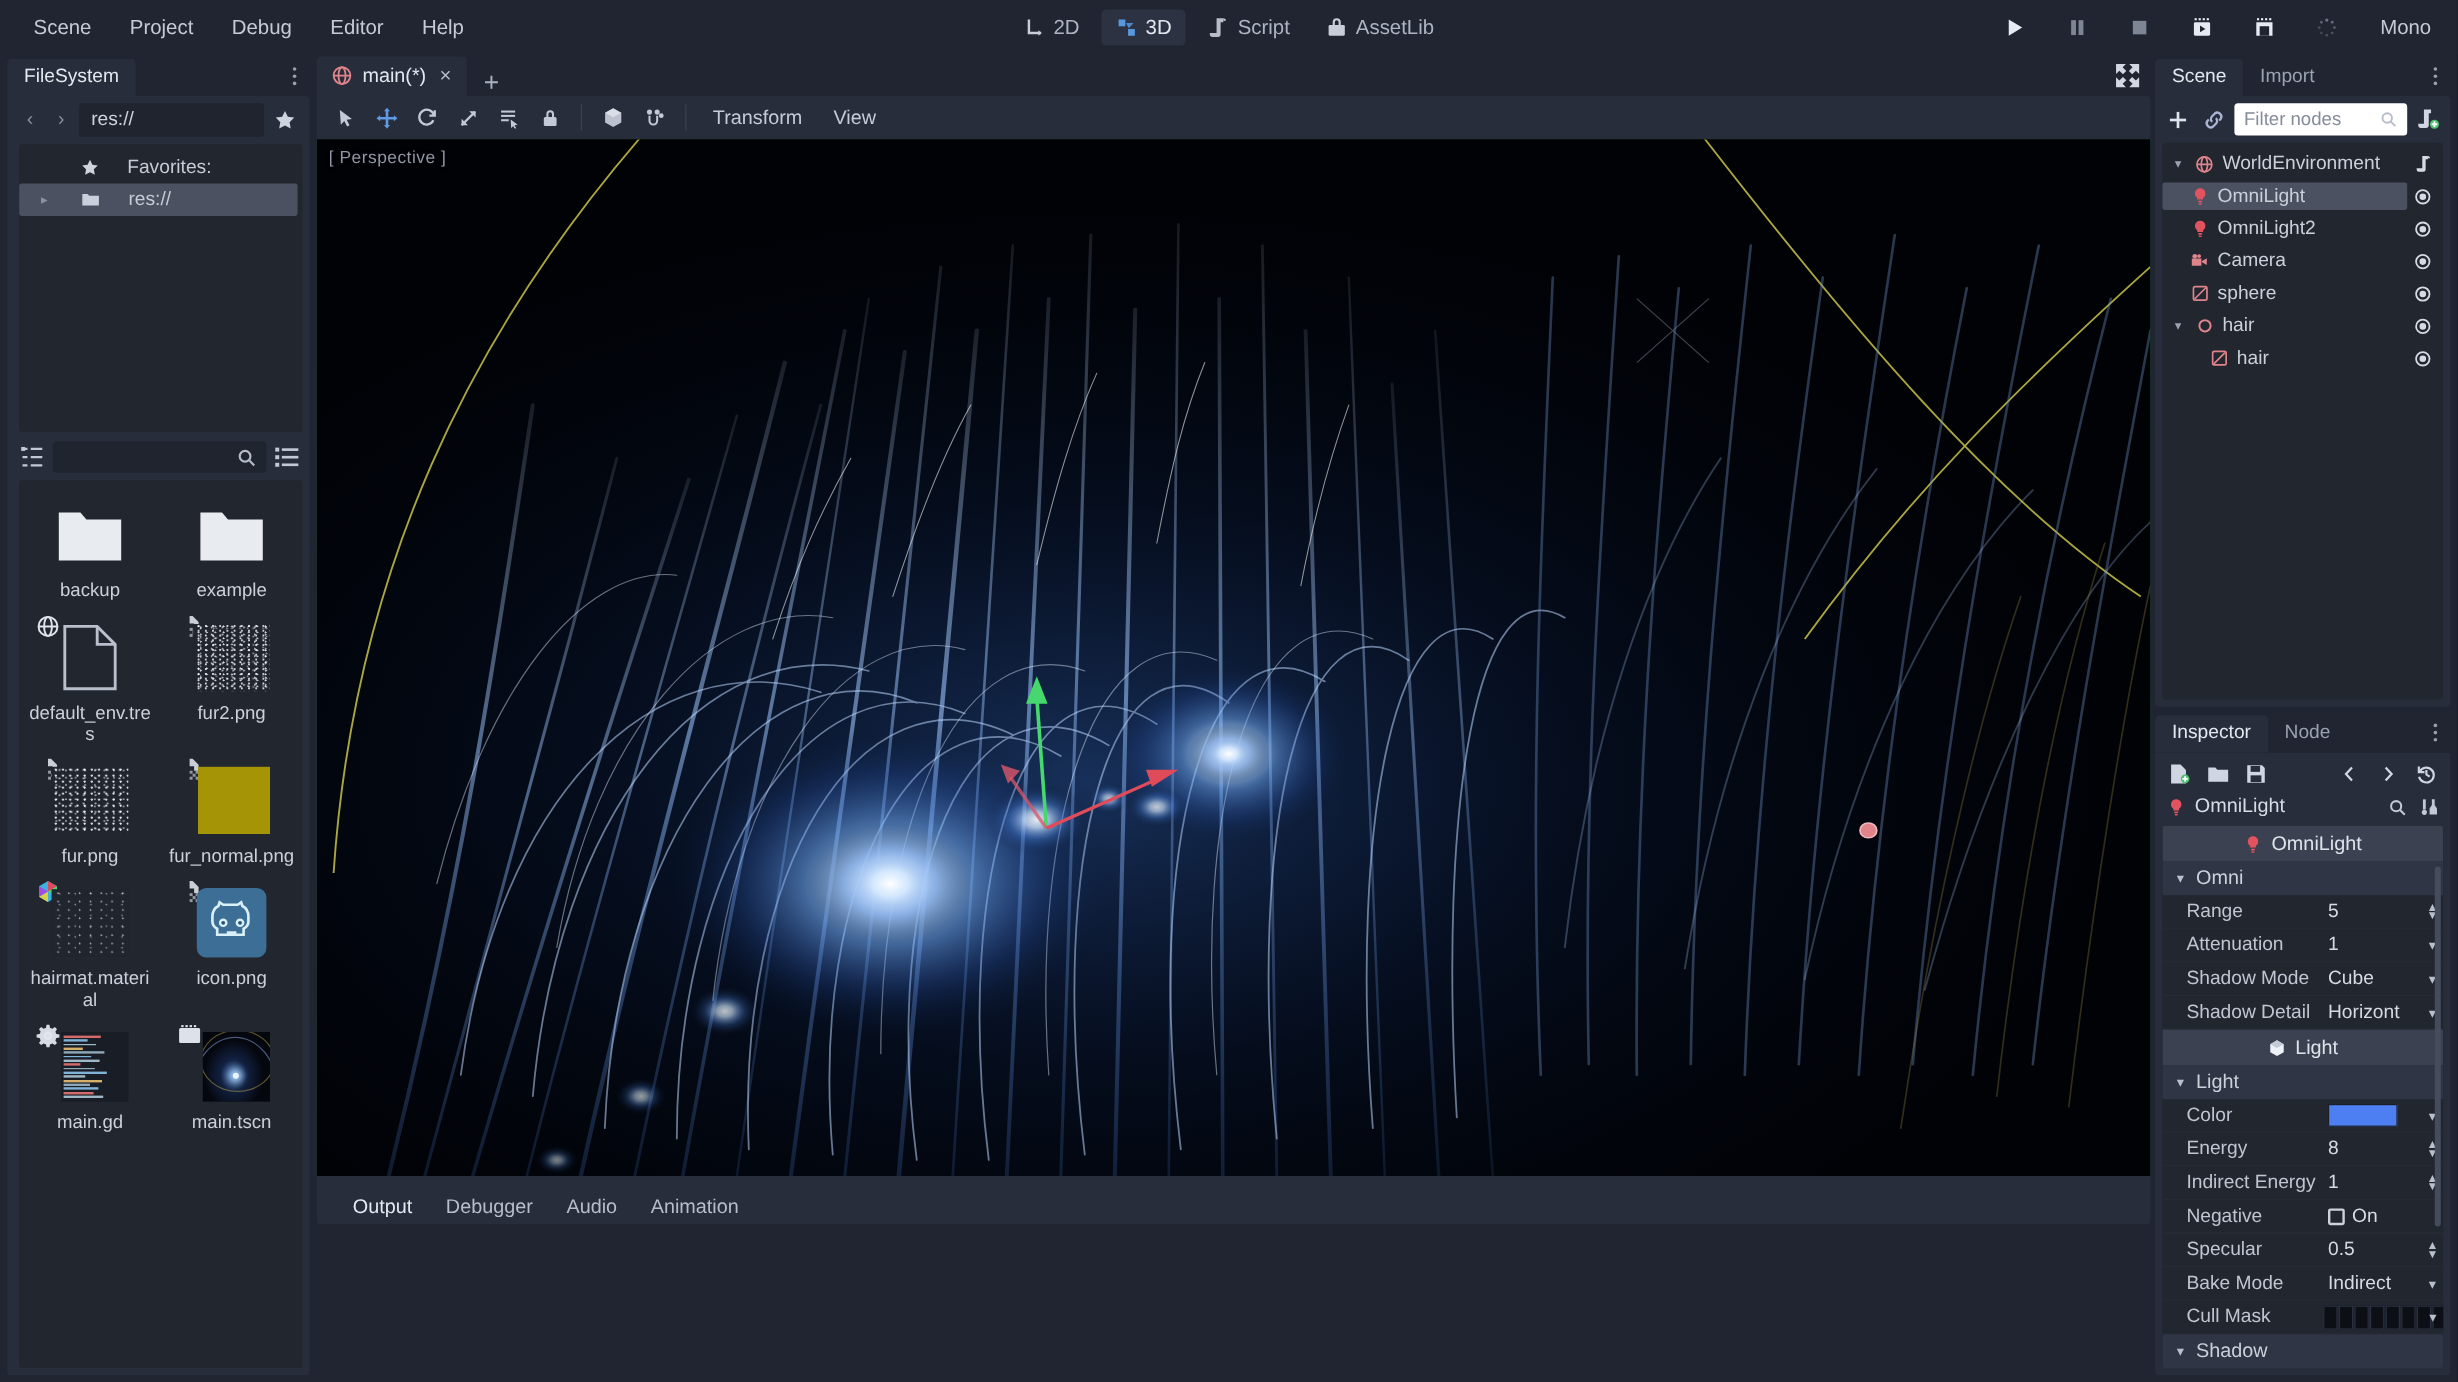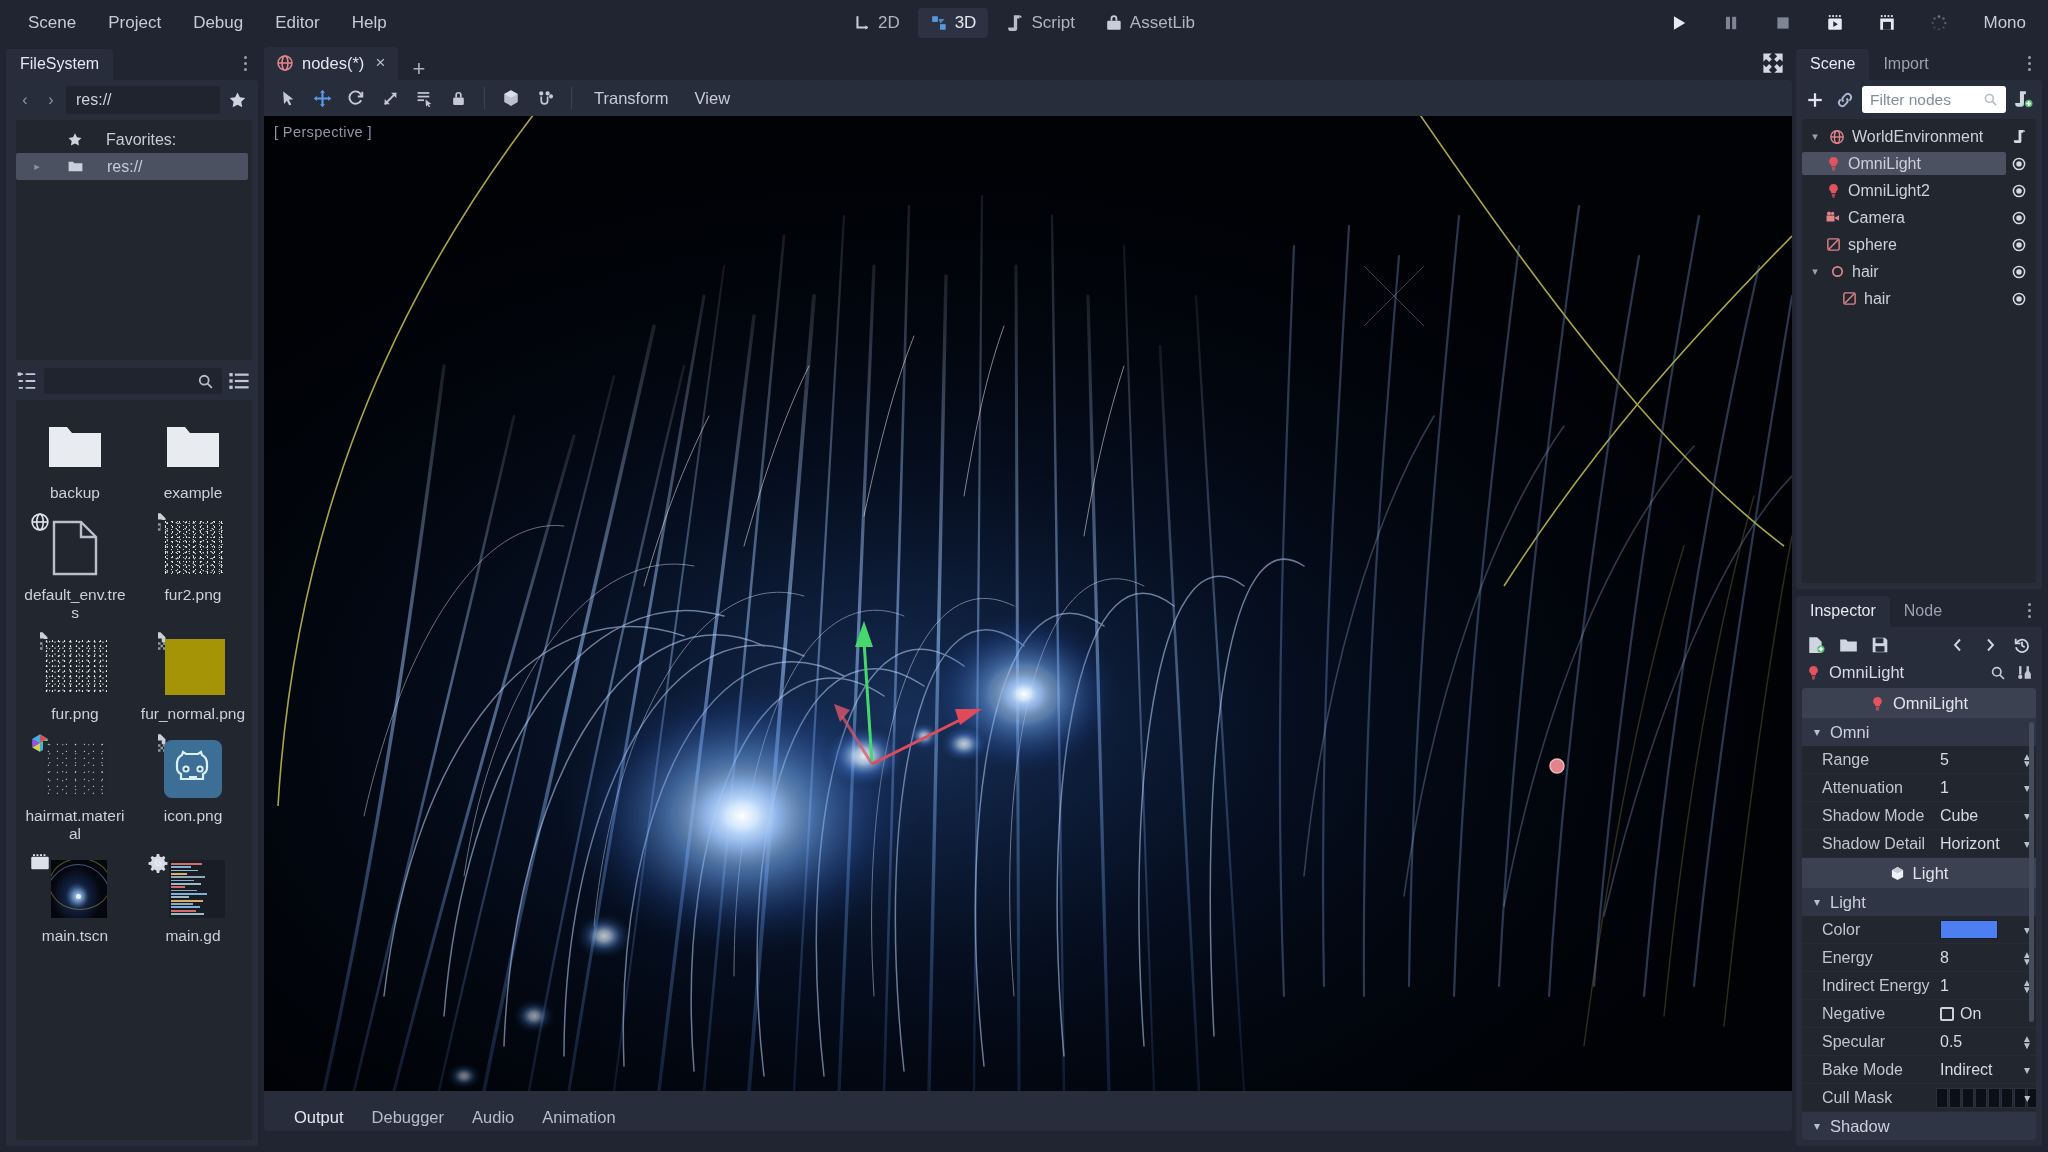--- a/index.html
+++ b/index.html
@@ -119,21 +119,21 @@
   #viewport-toolbar{
     height:36px; background:#272d3b; display:flex; align-items:center;
     gap:2px; padding:0 8px; border-radius:0 3px 0 0;
   }
   .vt-btn{ width:32px; height:28px; display:flex; align-items:center; justify-content:center; border-radius:3px; color:#c4c9d5;}
   .vt-btn.active{ color:#5e9ae6; }
   .vt-sep{ width:1px; height:22px; background:#3a4152; margin:0 8px; }
   .vt-menu{ padding:3px 12px; font-size:16.5px; color:#c6cbd7; border-radius:3px;}
 
   #viewport{
-    position:relative; height:975px; margin:0; background:#14532d;
+    position:relative; height:864px; margin:0; background:#14532d;
     overflow:hidden;
   }
   #perspective-label{
     position:absolute; left:10px; top:8px; font-size:14.5px;
     color:#8f97a6; letter-spacing:.4px; z-index:8; text-shadow:0 0 3px #000;
   }
   #bottom-tabs{
     height:40px; background:#272d3b; display:flex; align-items:flex-end; gap:4px;
     padding-left:18px; border-radius:0 0 3px 3px;
   }
@@ -513,41 +513,20 @@
               <path d="M6 14c0-5 3-8 5-9l1-3 3 2h12l3-2 1 3c2 1 5 4 5 9v4c0 3-2 5-4 6v5H10v-5c-2-1-4-3-4-6z"></path>
               <circle cx="15" cy="19" r="3.6" fill="#d9f0f8" stroke="none"></circle>
               <circle cx="29" cy="19" r="3.6" fill="#d9f0f8" stroke="none"></circle>
               <circle cx="15" cy="19" r="1.6" fill="#2b4f6e" stroke="none"></circle>
               <circle cx="29" cy="19" r="1.6" fill="#2b4f6e" stroke="none"></circle>
               <path d="M18 26h8v4h-8z" fill="#d9f0f8" stroke="none"></path>
             </svg>
           </div>
         </div>
         <div class="fs-name">icon.png</div>
-      </div>
-
-      <div class="fs-item">
-        <div class="badge">
-          <svg viewBox="0 0 16 16" fill="#dde1e9">
-              <rect x="1" y="3" width="14" height="10" rx="1"></rect>
-              <rect x="2.4" y="1" width="1.6" height="1.4"></rect>
-              <rect x="5.2" y="1" width="1.6" height="1.4"></rect>
-              <rect x="8" y="1" width="1.6" height="1.4"></rect>
-              <rect x="10.8" y="1" width="1.6" height="1.4"></rect>
-            </svg>
-        </div>
-        <div class="fs-thumb" style="justify-content:flex-end">
-          <div style="width:56px;height:58px;background:#05070e;position:relative;overflow:hidden">
-            <div style="position:absolute;inset:0;background:radial-gradient(ellipse at 46% 62%, rgba(120,180,255,.75) 0%, rgba(50,100,200,.28) 26%, rgba(0,0,0,0) 58%)"></div>
-            <div style="position:absolute;left:-8px;top:4px;width:70px;height:60px;border:1px solid rgba(150,190,255,.45);border-radius:50% 50% 0 0 / 70% 70% 0 0;"></div>
-            <div style="position:absolute;left:-2px;top:-2px;width:62px;height:52px;border:1px solid rgba(180,160,70,.5);border-radius:50%;"></div>
-            <div style="position:absolute;left:44%;top:58%;width:5px;height:5px;border-radius:50%;background:#eaf4ff;box-shadow:0 0 6px 3px rgba(180,215,255,.9)"></div>
-          </div>
-        </div>
-        <div class="fs-name">main.tscn</div>
       </div>
 
       <div class="fs-item">
         <div class="badge">
           <svg viewBox="0 0 16 16" fill="#e2e6ee">
               <path d="M8 5.2A2.8 2.8 0 1 0 8 10.8 2.8 2.8 0 0 0 8 5.2zm0 1.8a1 1 0 1 1 0 2 1 1 0 0 1 0-2z"></path>
               <path d="M7 .7h2l.3 2 1.6.7 1.7-1.1 1.4 1.4-1.1 1.7.7 1.6 2 .3v2l-2 .3-.7 1.6 1.1 1.7-1.4 1.4-1.7-1.1-1.6.7-.3 2H7l-.3-2-1.6-.7-1.7 1.1-1.4-1.4 1.1-1.7-.7-1.6-2-.3v-2l2-.3.7-1.6L2 3.7l1.4-1.4 1.7 1.1 1.6-.7z" opacity=".95"></path>
             </svg>
         </div>
         <div class="fs-thumb" style="justify-content:flex-end">
@@ -566,35 +545,56 @@
             <div style="height:2px;width:62%;background:#d4b06b"></div>
             <div style="height:2px;width:42%;background:#8fa8b8"></div>
             <div style="height:2px;width:56%;background:#7fb2d8"></div>
             <div style="height:2px;width:48%;background:#d46b6b"></div>
             <div style="height:2px;width:64%;background:#9fb8c8"></div>
           </div>
         </div>
         <div class="fs-name">main.gd</div>
       </div>
 
+      <div class="fs-item">
+        <div class="badge">
+          <svg viewBox="0 0 16 16" fill="#dde1e9">
+              <rect x="1" y="3" width="14" height="10" rx="1"></rect>
+              <rect x="2.4" y="1" width="1.6" height="1.4"></rect>
+              <rect x="5.2" y="1" width="1.6" height="1.4"></rect>
+              <rect x="8" y="1" width="1.6" height="1.4"></rect>
+              <rect x="10.8" y="1" width="1.6" height="1.4"></rect>
+            </svg>
+        </div>
+        <div class="fs-thumb" style="justify-content:flex-end">
+          <div style="width:56px;height:58px;background:#05070e;position:relative;overflow:hidden">
+            <div style="position:absolute;inset:0;background:radial-gradient(ellipse at 46% 62%, rgba(120,180,255,.75) 0%, rgba(50,100,200,.28) 26%, rgba(0,0,0,0) 58%)"></div>
+            <div style="position:absolute;left:-8px;top:4px;width:70px;height:60px;border:1px solid rgba(150,190,255,.45);border-radius:50% 50% 0 0 / 70% 70% 0 0;"></div>
+            <div style="position:absolute;left:-2px;top:-2px;width:62px;height:52px;border:1px solid rgba(180,160,70,.5);border-radius:50%;"></div>
+            <div style="position:absolute;left:44%;top:58%;width:5px;height:5px;border-radius:50%;background:#eaf4ff;box-shadow:0 0 6px 3px rgba(180,215,255,.9)"></div>
+          </div>
+        </div>
+        <div class="fs-name">main.tscn</div>
+      </div>
+
     </div>
   </div>
 </div>
 
 <div id="center">
   <div id="scene-tabbar">
     <div class="scene-tab">
       <span class="ic">
         <svg viewBox="0 0 16 16" fill="none" stroke="#e0848c" stroke-width="1.4">
             <circle cx="8" cy="8" r="6.2"></circle>
             <ellipse cx="8" cy="8" rx="2.6" ry="6.2"></ellipse>
             <path d="M1.8 8h12.4"></path>
           </svg>
       </span>
-      <span>nodes(*)</span>
+      <span>main(*)</span>
       <span class="close-x">×</span>
     </div>
     <div class="tab-plus">+</div>
     <div id="viewport-expand">
       <svg viewBox="0 0 16 16" fill="#d2d7e1">
           <path d="M1 1h6L5 3l2.2 2.2-2 2L3 5 1 7z"></path>
           <path d="M15 1H9l2 2-2.2 2.2 2 2L13 5l2 2z"></path>
           <path d="M1 15h6l-2-2 2.2-2.2-2-2L3 11l-2-2z"></path>
           <path d="M15 15H9l2-2-2.2-2.2 2-2L13 11l2-2z"></path>
         </svg>

